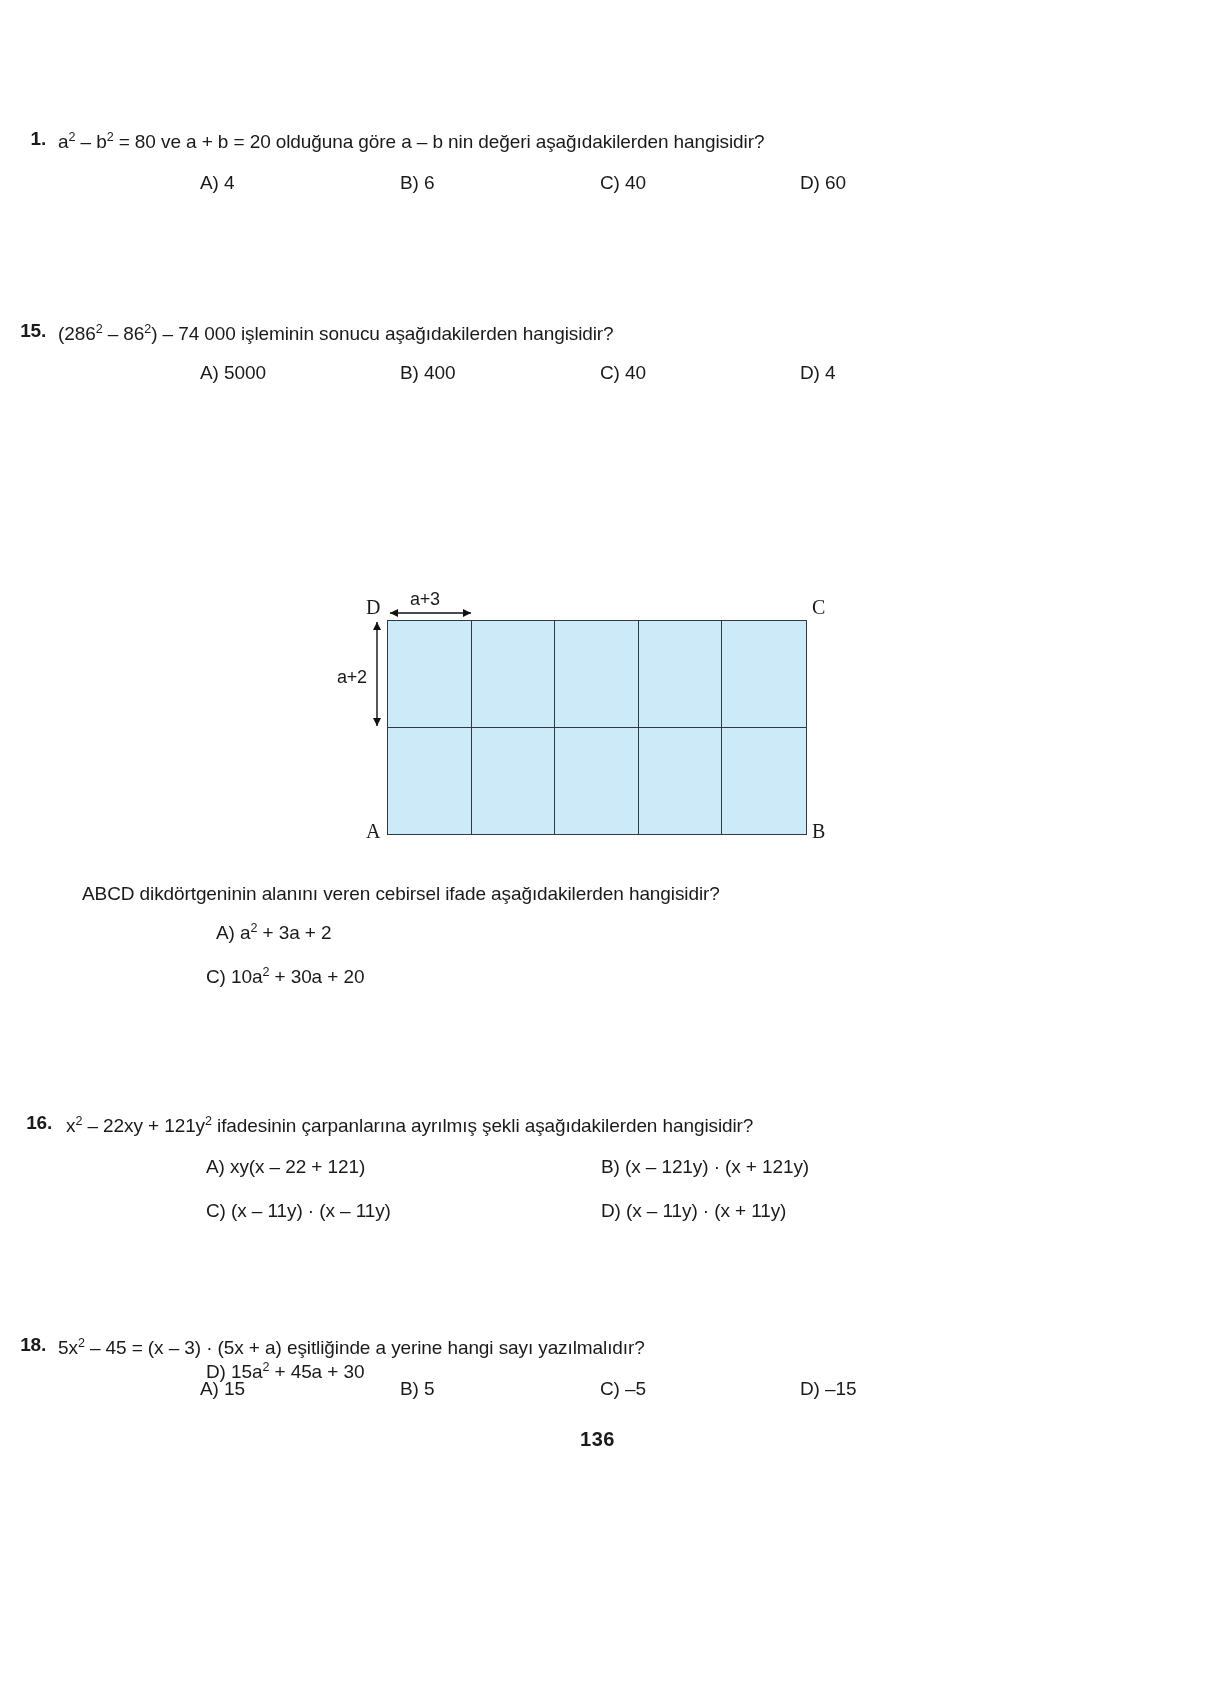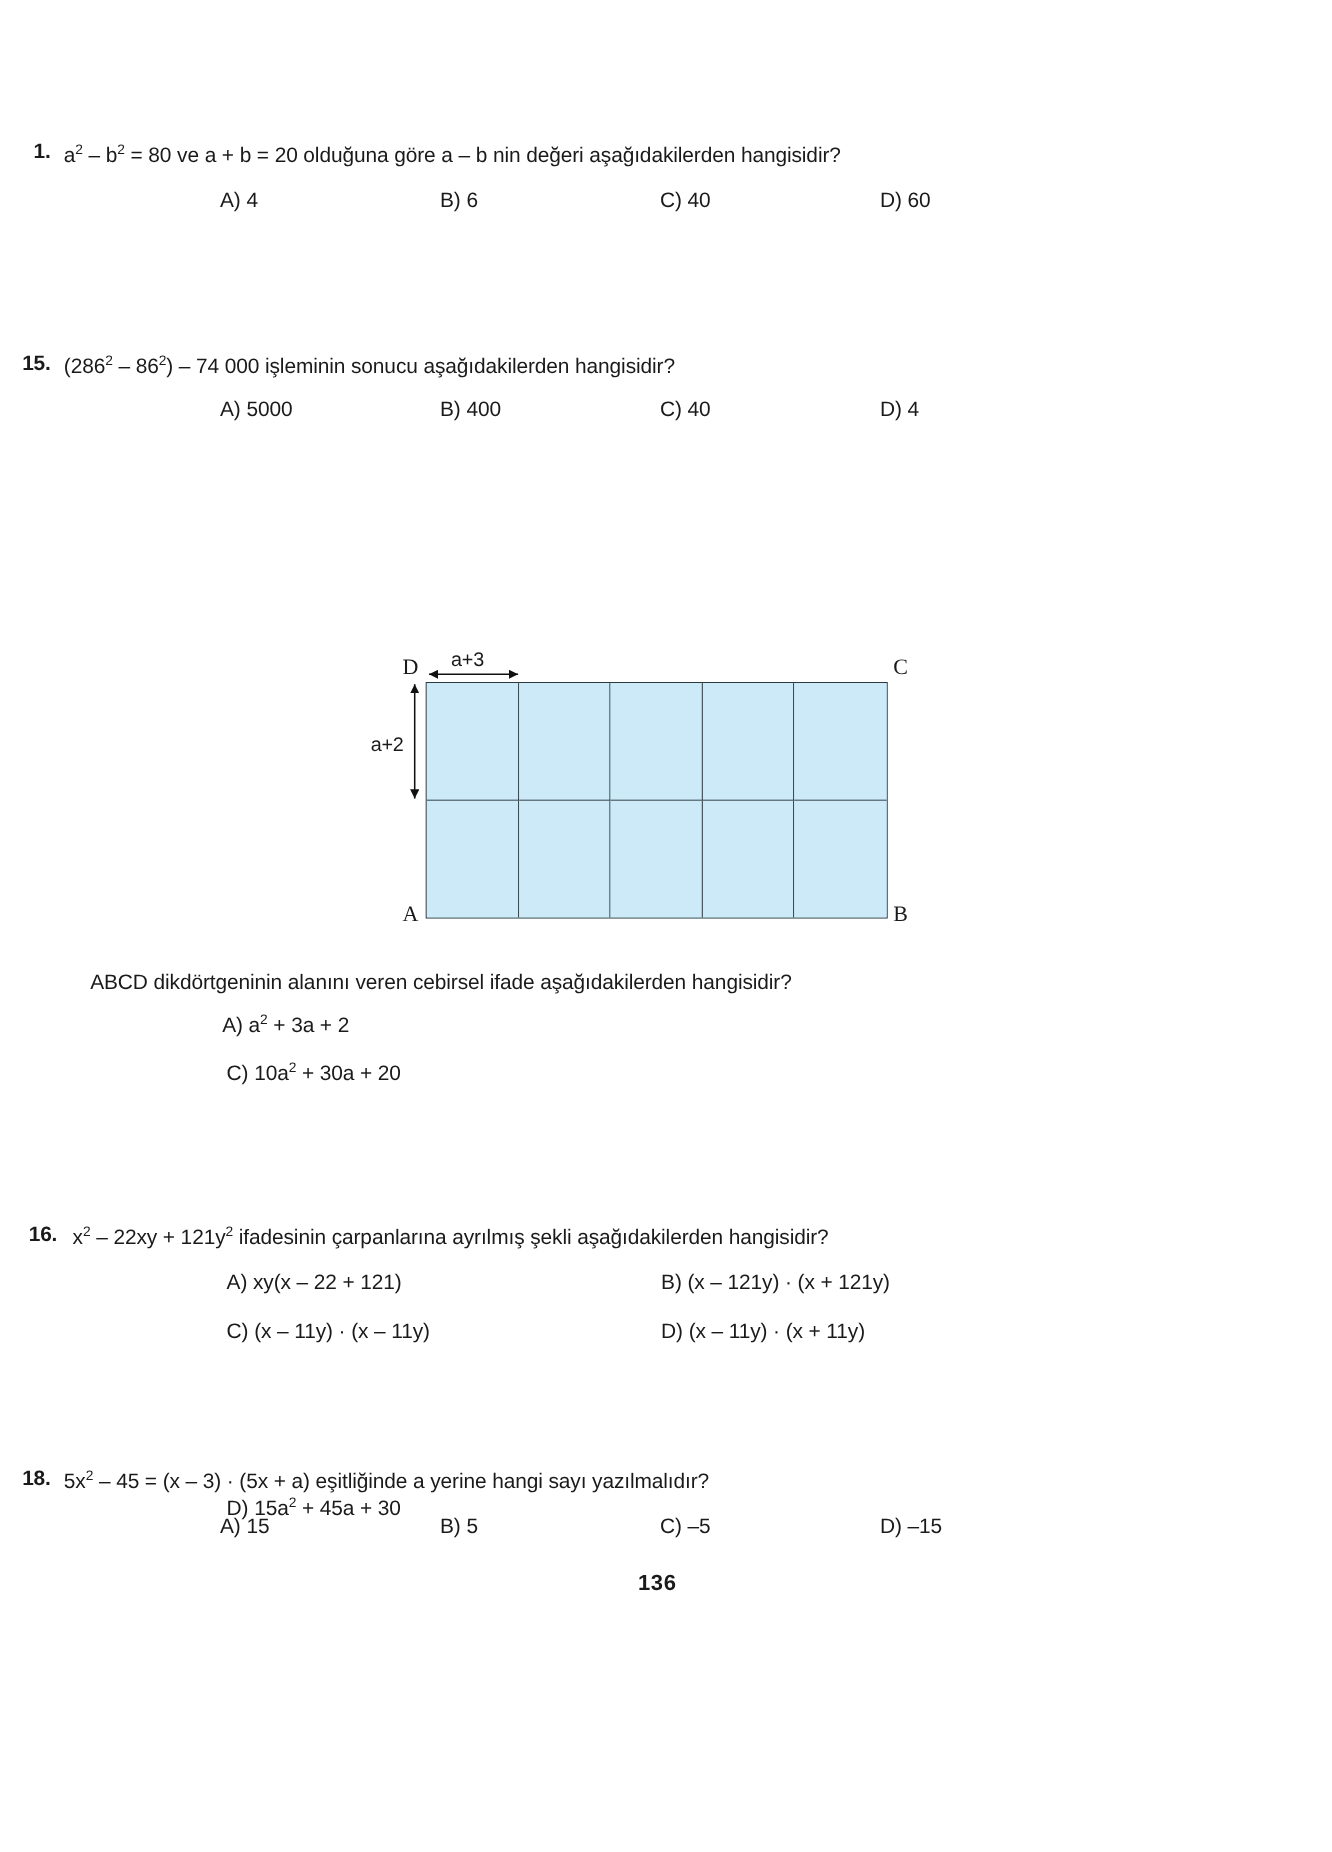--- a/index.html
+++ b/index.html
@@ -210,21 +210,21 @@
       <div class="cell last-col last-row"></div>
     </div>
   </div>
 
   <div class="q-block" style="top:880px;">
     <div class="cont-line" style="margin-left:82px;">
       <span>ABCD dikdörtgeninin alanını veren cebirsel ifade aşağıdakilerden hangisidir?</span>
     </div>
   </div>
 
-  <div class="opts opts2" style="left:202px; top:922px;">
+  <div class="opts opts2" style="left:216px; top:922px;">
     <span class="opt" id="q16A">A) a<sup>2</sup> + 3a + 2</span>
   </div>
   <div class="opts opts2" style="left:206px; top:966px;flex-direction:column;">
     <span class="opt" id="q16C">C) 10a<sup>2</sup> + 30a + 20</span>
     <span class="opt" id="q16D">D) 15a<sup>2</sup> + 45a + 30</span>
   </div>
 
   <div class="q-block" style="top:1112px;">
     <div class="q-row">
       <span class="q-num" style="width:52px; flex:0 0 52px;">16.</span>

